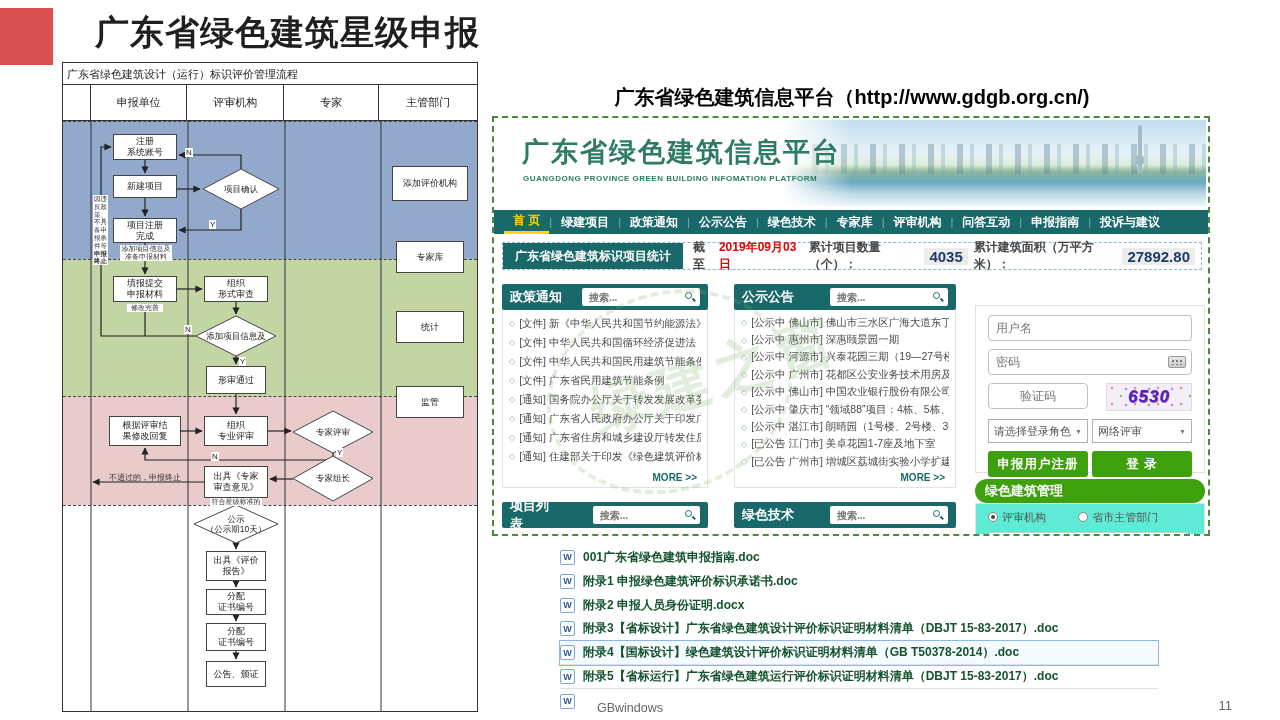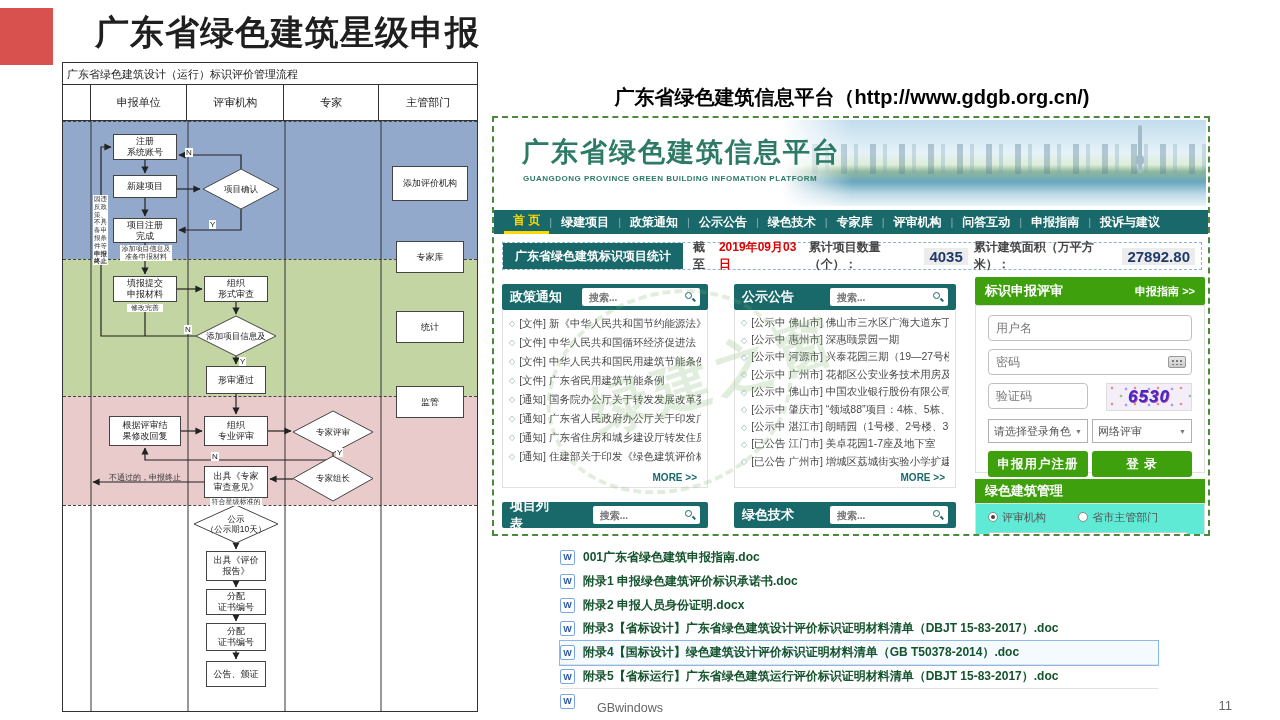--- a/index.html
+++ b/index.html
@@ -91,36 +91,36 @@
   .login-body{position:absolute;left:481px;top:187px;width:230px;height:168px;background:#fff;
               border:1px solid #e0e0e0;padding:9px 12px;}
   .lg-row{position:relative;margin-bottom:8px;display:flex;justify-content:space-between;}
   .lg-input{width:100%;height:26px;border:1px solid #c0c0c0;border-radius:4px;font-size:12px;padding:0 7px;
             color:#333;outline:none;font-family:inherit;}
   .lg-input::placeholder{color:#777;}
   .kbd{position:absolute;right:6px;top:7px;width:18px;height:12px;border:1px solid #999;border-radius:2px;
        background:linear-gradient(#e8e8e8,#c9c9c9);}
   .kbd::before{content:'';position:absolute;left:2px;top:2px;right:2px;bottom:2px;
        background-image:radial-gradient(#777 .7px,transparent 1px);background-size:4px 4px;}
-  .cap-input{width:100px;}
+  .cap-input{width:100px;text-align:center;}
   .captcha{width:86px;height:28px;display:flex;align-items:center;justify-content:center;
      font-style:italic;font-weight:bold;font-size:17px;color:#4526c9;letter-spacing:1px;
      text-shadow:.7px .7px 0 #b04aa0;border:1px solid #ddd;
      background-color:#f3eef8;
      background-image:radial-gradient(circle at 5px 4px,rgba(220,60,60,.55) 1px,transparent 1.7px),
        radial-gradient(circle at 14px 12px,rgba(60,160,60,.55) 1px,transparent 1.7px),
        radial-gradient(circle at 19px 5px,rgba(60,60,220,.45) 1px,transparent 1.7px);
      background-size:23px 16px;}
   .sel{width:100px;height:24px;border:1px solid #b0b0b0;font-size:11px;color:#555;display:flex;
        align-items:center;justify-content:space-between;padding:0 5px;background:#fff;cursor:pointer;}
   .caret{font-size:7px;color:#777;}
   .btn{width:100px;height:26px;background:#3ea00c;color:#fff;font-weight:bold;font-size:12.5px;display:flex;
        align-items:center;justify-content:center;border-radius:3px;cursor:pointer;letter-spacing:1px;}
 
-  .manage-head{position:absolute;left:481px;top:361px;width:230px;height:24px;background:#3ea00c;border-radius:0;
+  .manage-head{position:absolute;left:481px;top:361px;width:230px;height:24px;background:#3ea00c;border-radius:12px;
                display:flex;align-items:center;padding:0 10px;color:#fff;font-weight:bold;font-size:13px;}
   .manage-body{position:absolute;left:481px;top:385px;width:230px;height:40px;background:#5eead4;
                border:1px solid #e0e0e0;padding:6px 12px;font-size:11px;color:#555;}
   .radio{width:10px;height:10px;border:1px solid #888;border-radius:50%;display:inline-block;position:relative;
          vertical-align:-1px;background:#fff;margin-right:4px;cursor:pointer;}
   .radio.checked::after{content:'';position:absolute;left:2px;top:2px;width:4px;height:4px;background:#444;border-radius:50%;}
   .manage-input{position:absolute;left:12px;top:28px;width:200px;height:16px;border:1px solid #ccc;border-radius:3px;background:#fff;}
 
   .watermark{position:absolute;left:40px;top:130px;width:420px;height:260px;transform:rotate(-18deg);
              pointer-events:none;z-index:6;opacity:.22;}
@@ -394,24 +394,20 @@
       </span>
     </div>
     <div class="panel-head" style="left:240px;top:384px;width:222px;">
       <span class="panel-title">绿色技术</span>
       <span class="search">
         <input placeholder="搜索..." style="">
         <span class="mag"></span>
       </span>
     </div>
 
-    <div class="login-head">
-      <span class="login-title">标识申报评审</span>
-      <span class="login-guide">申报指南 &gt;&gt;</span>
-    </div>
     <div class="login-body">
       <div class="lg-row">
         <input class="lg-input" placeholder="用户名" style="">
       </div>
       <div class="lg-row">
         <input class="lg-input" placeholder="密码" style="">
         <span class="kbd"></span>
       </div>
       <div class="lg-row">
         <input class="lg-input cap-input" placeholder="验证码" style="">

